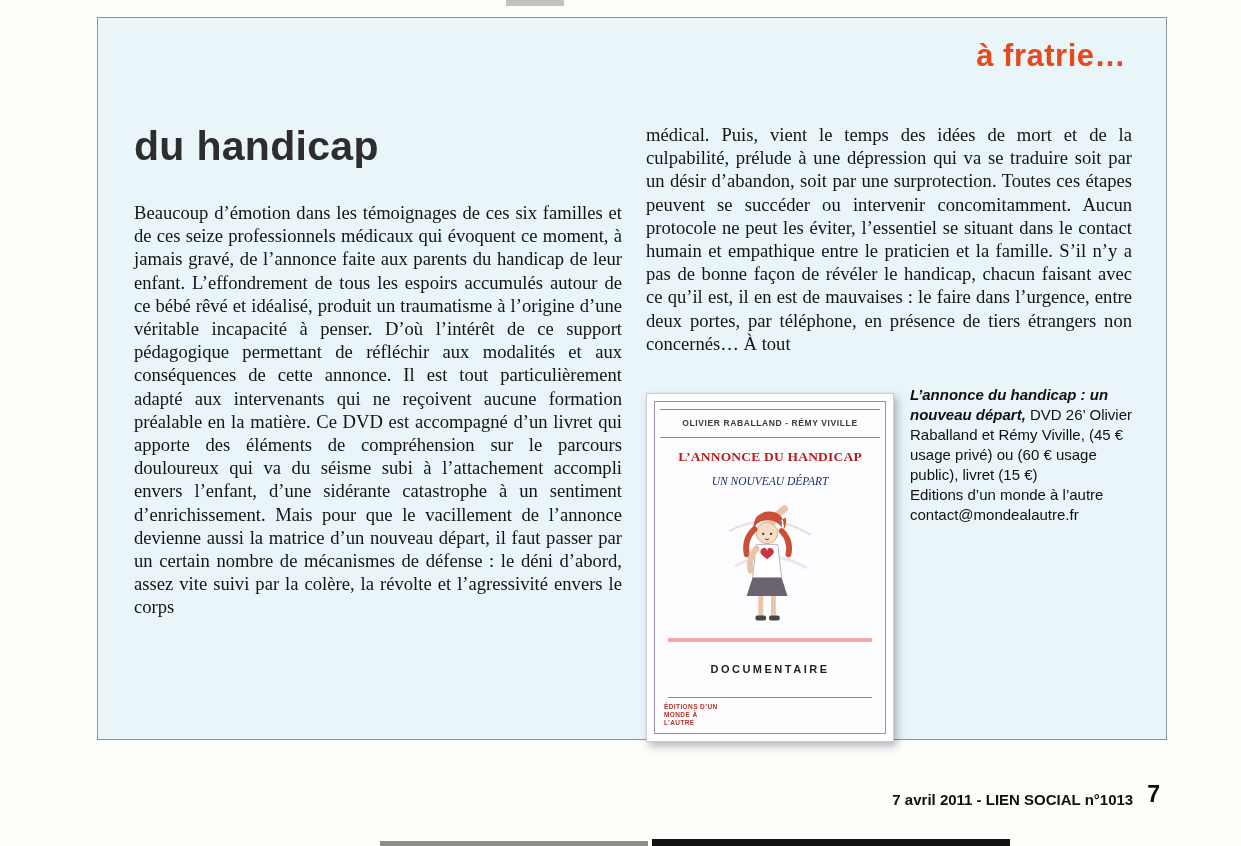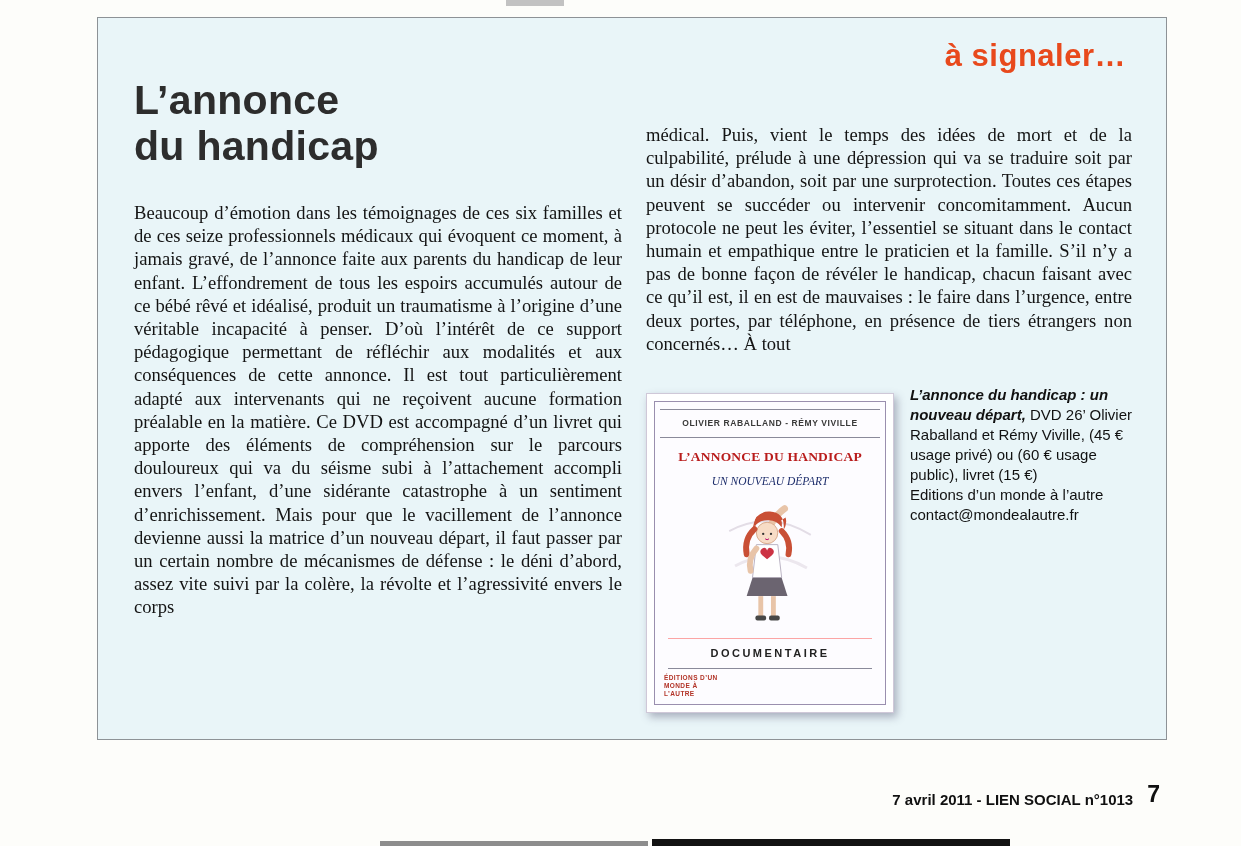--- a/index.html
+++ b/index.html
@@ -92,23 +92,23 @@
     font-size:11.5px;
     color:#1d2d6b;
     margin-top:2px;
   }
   .dvd-art{ margin-top:4px; height:138px; }
   .dvd-genre{
     font-family:"Liberation Sans", sans-serif;
     font-size:11px; font-weight:700;
     letter-spacing:2.5px;
     color:#222;
-    border-top:1px solid #fca5a5;
+    border-top:4px solid #fca5a5;
     border-bottom:1px solid #8a8a9a;
-    padding:3px 0;
+    padding:16px 0;
     margin:2px 8px 0 8px;
   }
   .dvd-publisher{
     font-family:"Liberation Sans", sans-serif;
     font-size:6.5px; font-weight:700;
     color:#b23327;
     text-transform:uppercase;
     letter-spacing:.4px;
     margin-top:5px;
     text-align:left;
@@ -144,23 +144,23 @@
   .artifact-bottom-gray{ left:380px; top:841px; width:268px; height:5px; background:#8d8d8d; }
   .artifact-top-gray{ left:506px; top:0; width:58px; height:6px; background:#c2c2c2; }
 </style>
 </head>
 <body>
 
 <div class="scan-page">
 
   <div class="panel">
 
-    <div class="signal">à signaler…</div>
-
-    <h1 class="title"><span>L’annonce</span><br><span>du handicap</span></h1>
+    <div class="signal">à fratrie…</div>
+
+    <h1 class="title"><br><span>du handicap</span></h1>
 
     <div class="col col-left" lang="fr">Beaucoup d’émotion dans les témoignages de ces six familles et de ces seize professionnels médicaux qui évoquent ce moment, à jamais gravé, de l’annonce faite aux parents du handicap de leur enfant. L’effondrement de tous les espoirs accumulés autour de ce bébé rêvé et idéalisé, produit un traumatisme à l’origine d’une véritable incapacité à penser. D’où l’intérêt de ce support pédagogique permettant de réfléchir aux modalités et aux conséquences de cette annonce. Il est tout particulièrement adapté aux intervenants qui ne reçoivent aucune formation préalable en la matière. Ce DVD est accompagné d’un livret qui apporte des éléments de compréhension sur le parcours douloureux qui va du séisme subi à l’attachement accompli envers l’enfant, d’une sidérante catastrophe à un sentiment d’enrichissement. Mais pour que le vacillement de l’annonce devienne aussi la matrice d’un nouveau départ, il faut passer par un certain nombre de mécanismes de défense : le déni d’abord, assez vite suivi par la colère, la révolte et l’agressivité envers le corps</div>
 
     <div class="col col-right" lang="fr">
       <p>médical. Puis, vient le temps des idées de mort et de la culpabilité, prélude à une dépression qui va se traduire soit par un désir d’abandon, soit par une surprotection. Toutes ces étapes peuvent se succéder ou intervenir concomitamment. Aucun protocole ne peut les éviter, l’essentiel se situant dans le contact humain et empathique entre le praticien et la famille. S’il n’y a pas de bonne façon de révéler le handicap, chacun faisant avec ce qu’il est, il en est de mauvaises : le faire dans l’urgence, entre deux portes, par téléphone, en présence de tiers étrangers non concernés… À tout</p>
 
       <div class="wrap-zone">
 
         <div class="dvd-outer">
           <div class="dvd-cover">

